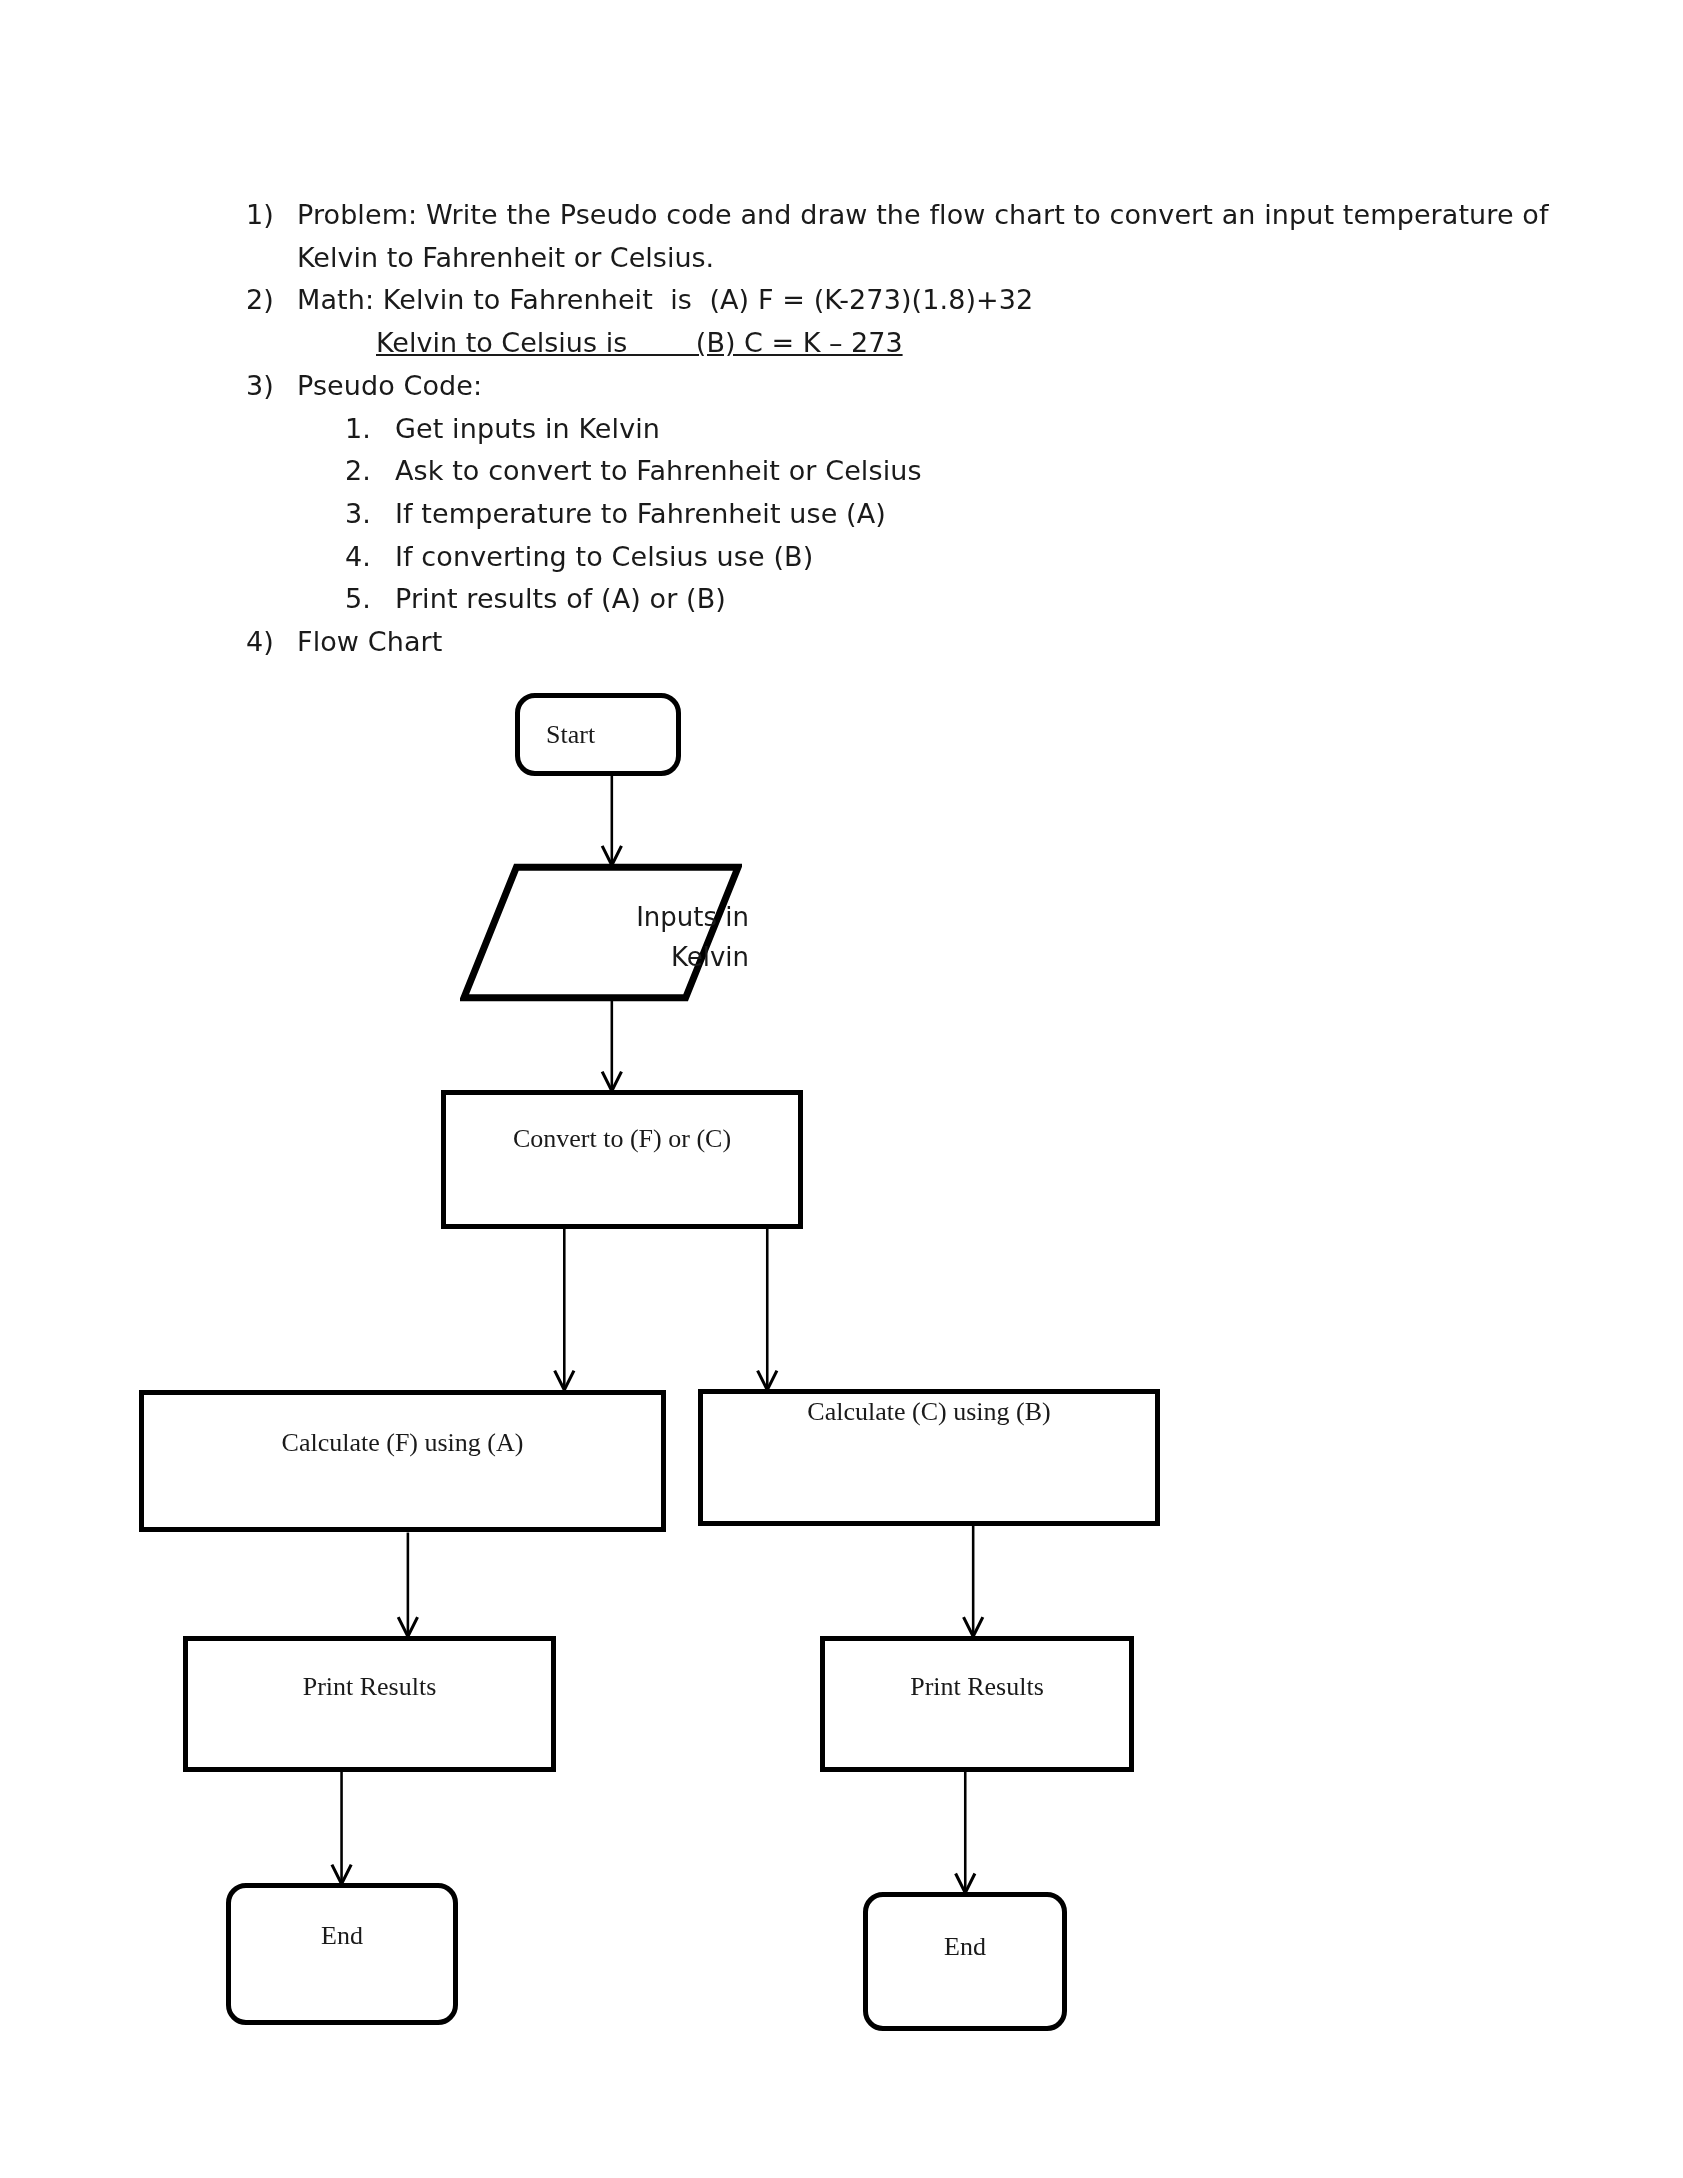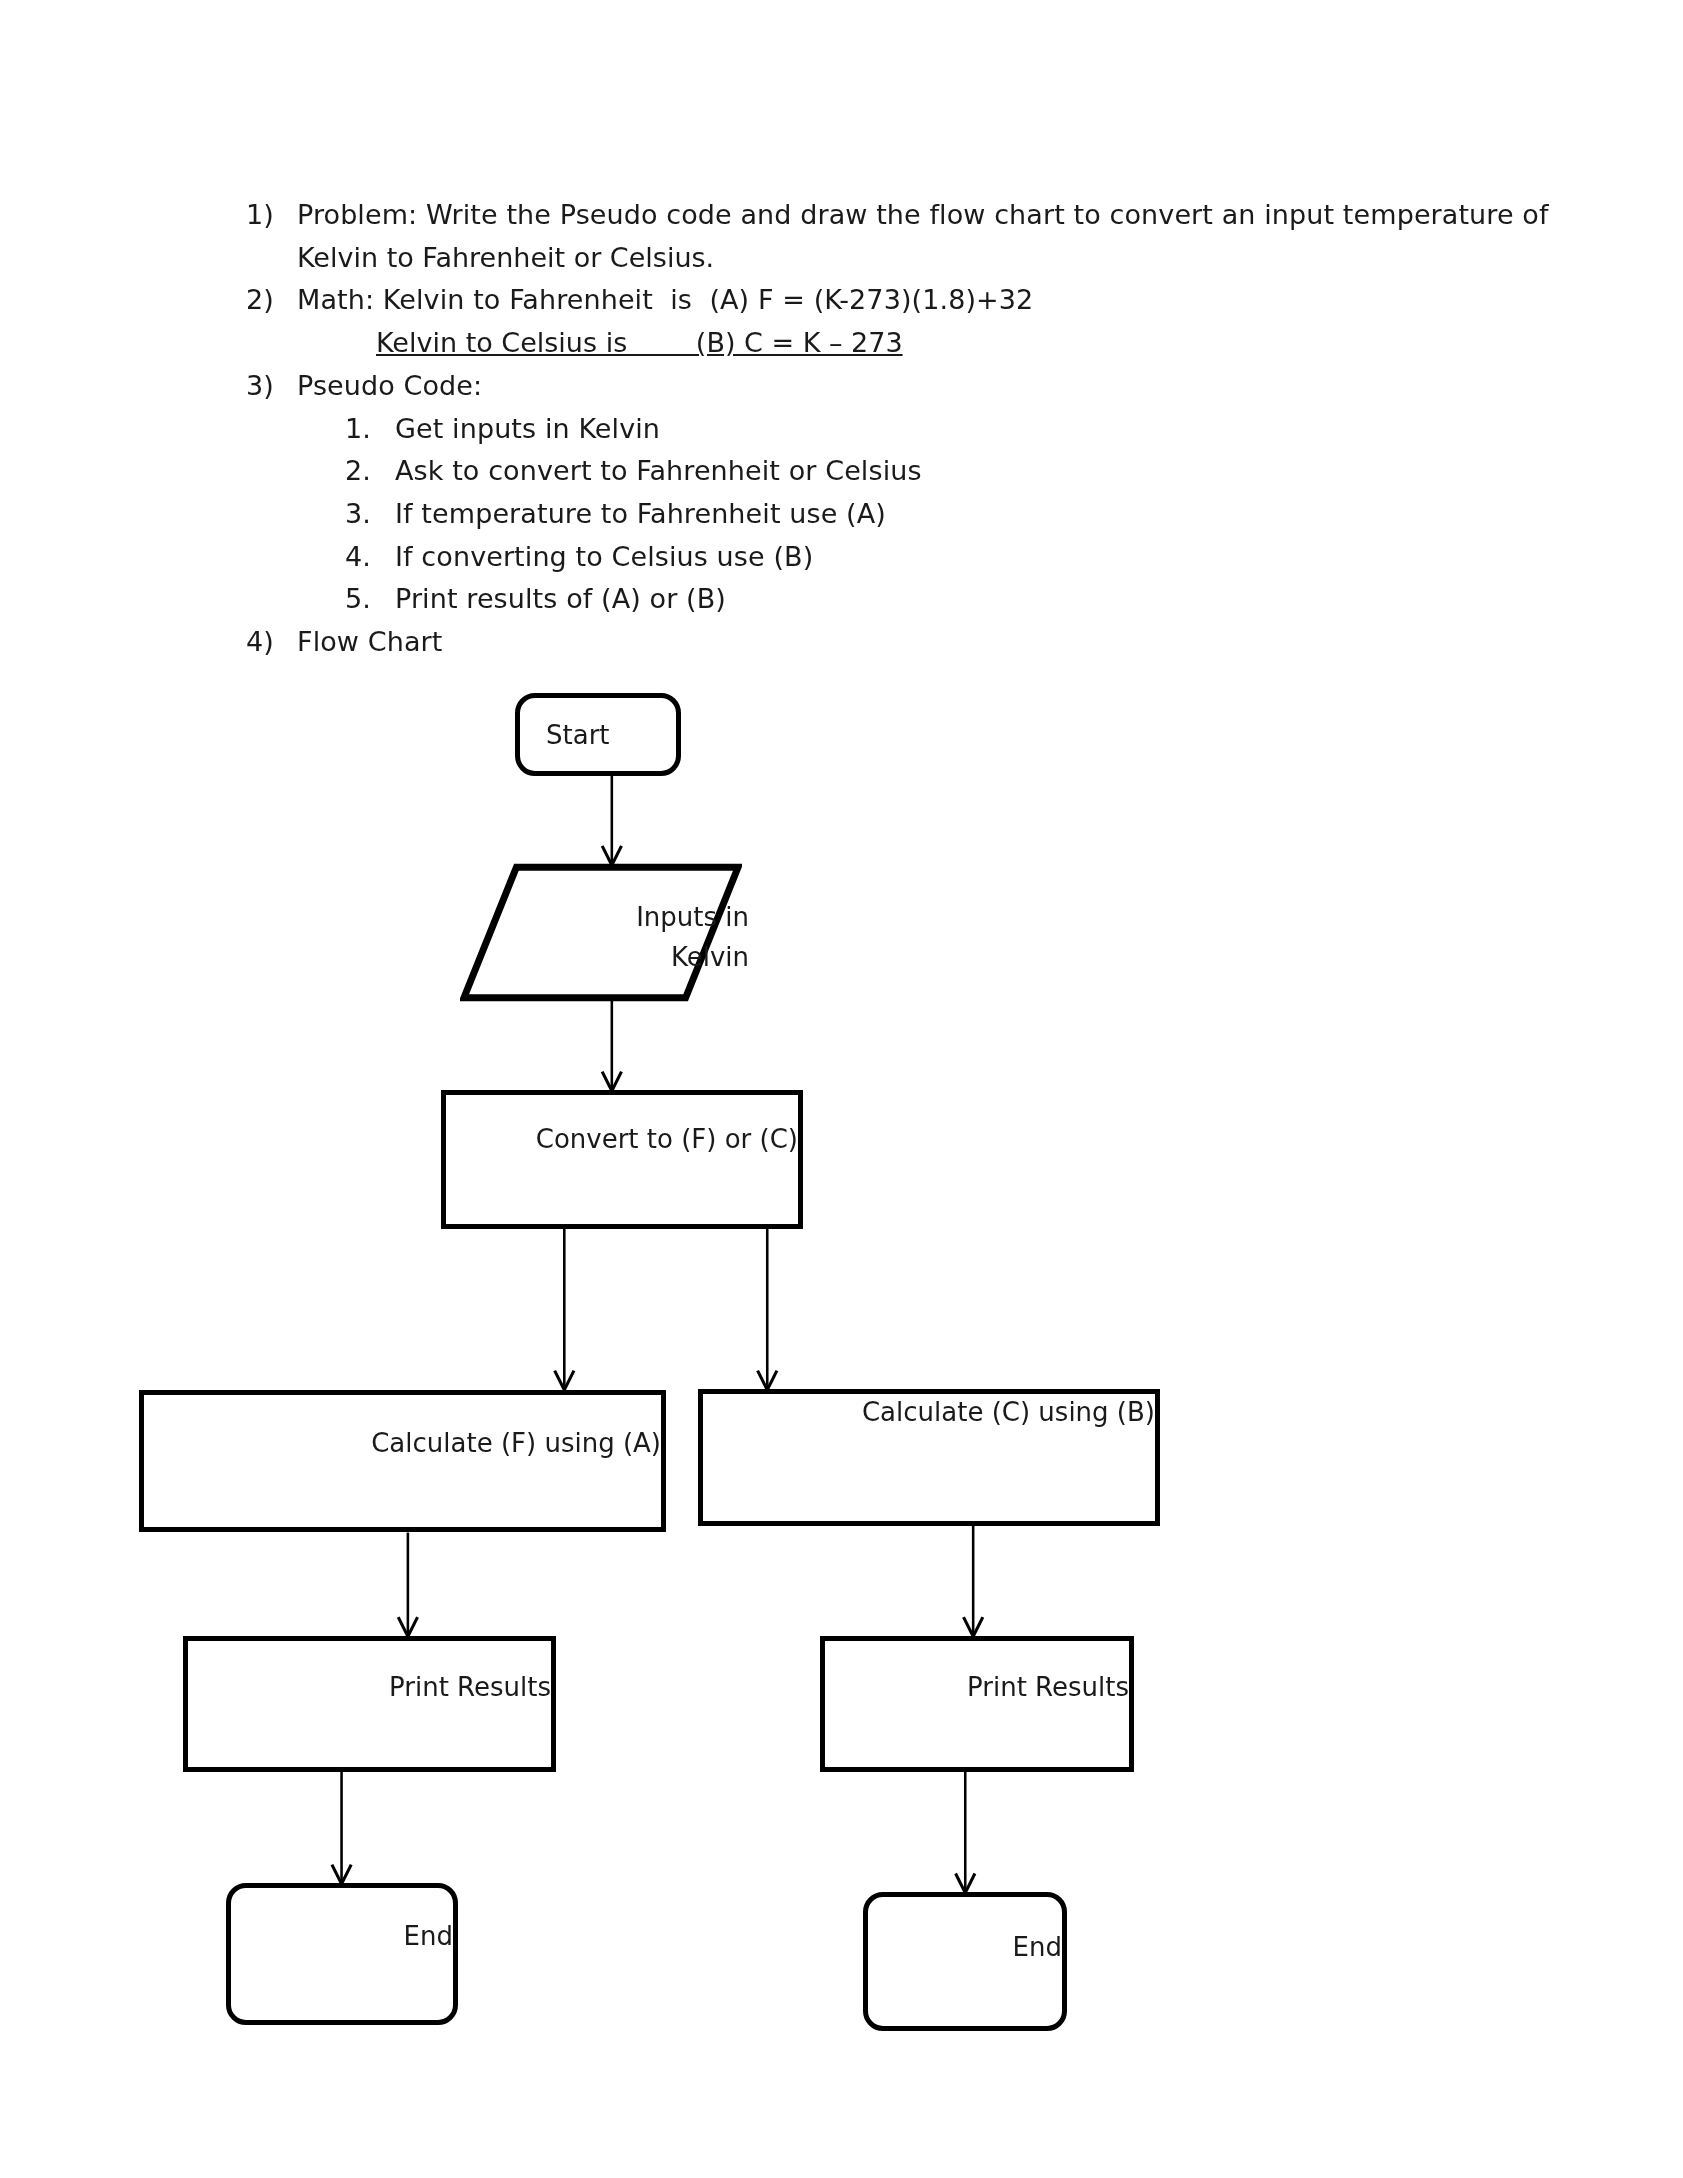--- a/index.html
+++ b/index.html
@@ -57,27 +57,27 @@
   }
   .node {
     position: absolute;
     box-sizing: border-box;
     border: 5px solid #000000;
     background: #ffffff;
     font-size: 26px;
     line-height: 36px;
     color: #1a1a1a;
     display: flex;
-    justify-content: flex-end;
+    justify-content: center;
     white-space: pre-line;
     text-align: center;
     pointer-events: auto;
   }
   .node.terminator { border-radius: 20px; }
-  .node .node-label { display: block; }
+  .node .node-label { display: block; font-family: Liberation Serif, serif; }
 
   .para-wrap {
     position: absolute;
     pointer-events: auto;
   }
   .para-wrap svg { display: block; }
   .para-label {
     position: absolute;
     left: 7px;
     top: 0;

